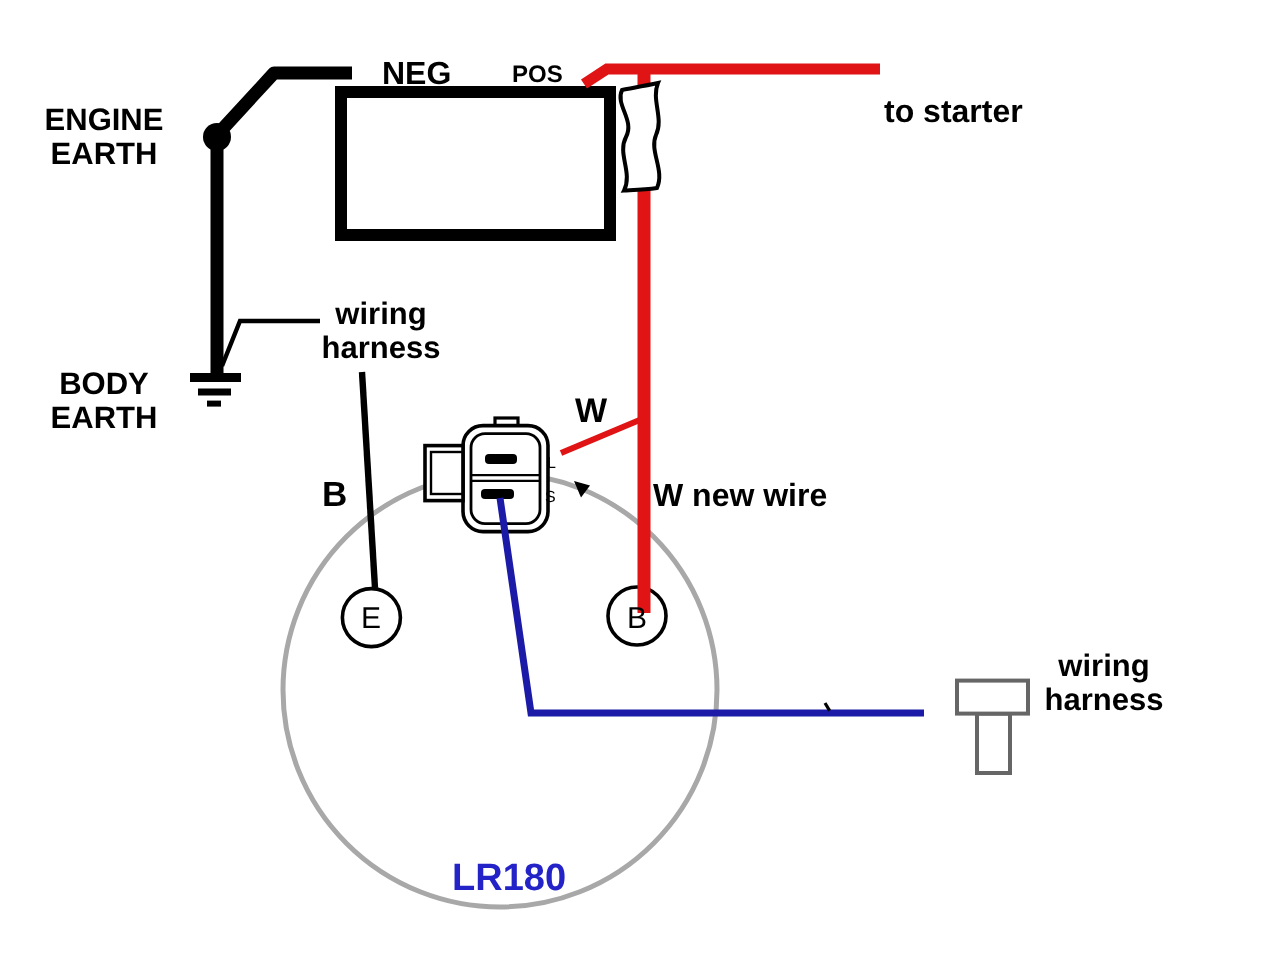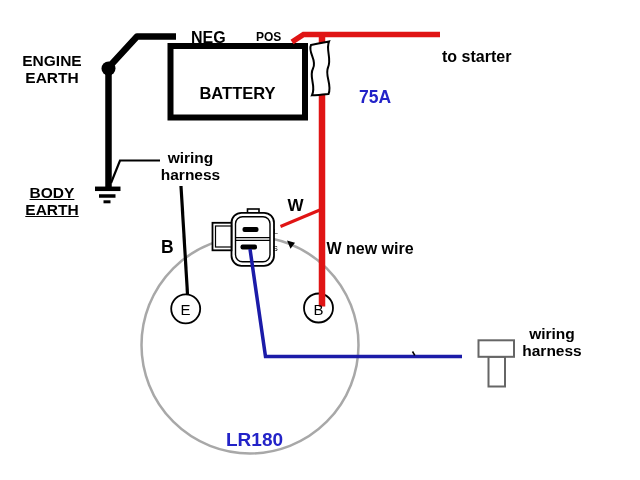--- a/index.html
+++ b/index.html
@@ -77,31 +77,29 @@
     </g>
   </svg>
 
   <div class="lbl center" style="left:16px;top:52px;width:72px;">ENGINE
 EARTH</div>
 
   <div class="lbl" style="left:191px;top:28.5px;font-size:16px;">NEG</div>
 
   <div class="lbl" style="left:256px;top:28.5px;font-size:12px;">POS</div>
 
-  <div class="lbl center" style="left:170px;top:85px;width:135px;font-size:16.5px;">BATTERY</div>
 
   <div class="lbl" style="left:442px;top:26.5px;font-size:16px;margin-top:21px;">to starter</div>
 
 
-  <div class="lbl center blue" style="left:333px;top:88.5px;width:84px;font-size:17.5px;">75A</div>
 
   <div class="lbl center" style="left:157px;top:148.5px;width:67px;line-height:17.5px;">wiring
 harness</div>
 
-  <div class="lbl center" style="left:16px;top:183.5px;width:72px;text-decoration:underline;">BODY
+  <div class="lbl center" style="left:16px;top:183.5px;width:72px;">BODY
 EARTH</div>
 
   <div class="lbl" style="left:161px;top:238.5px;font-size:17.5px;">B</div>
 
   <div class="lbl" style="left:287.5px;top:196.5px;font-size:17px;">W</div>
 
   <div class="lbl" style="left:326.5px;top:240px;font-size:16px;text-align:center;">W new wire</div>
 
   <div class="lbl small" style="left:273.5px;top:227.5px;">L</div>
 

